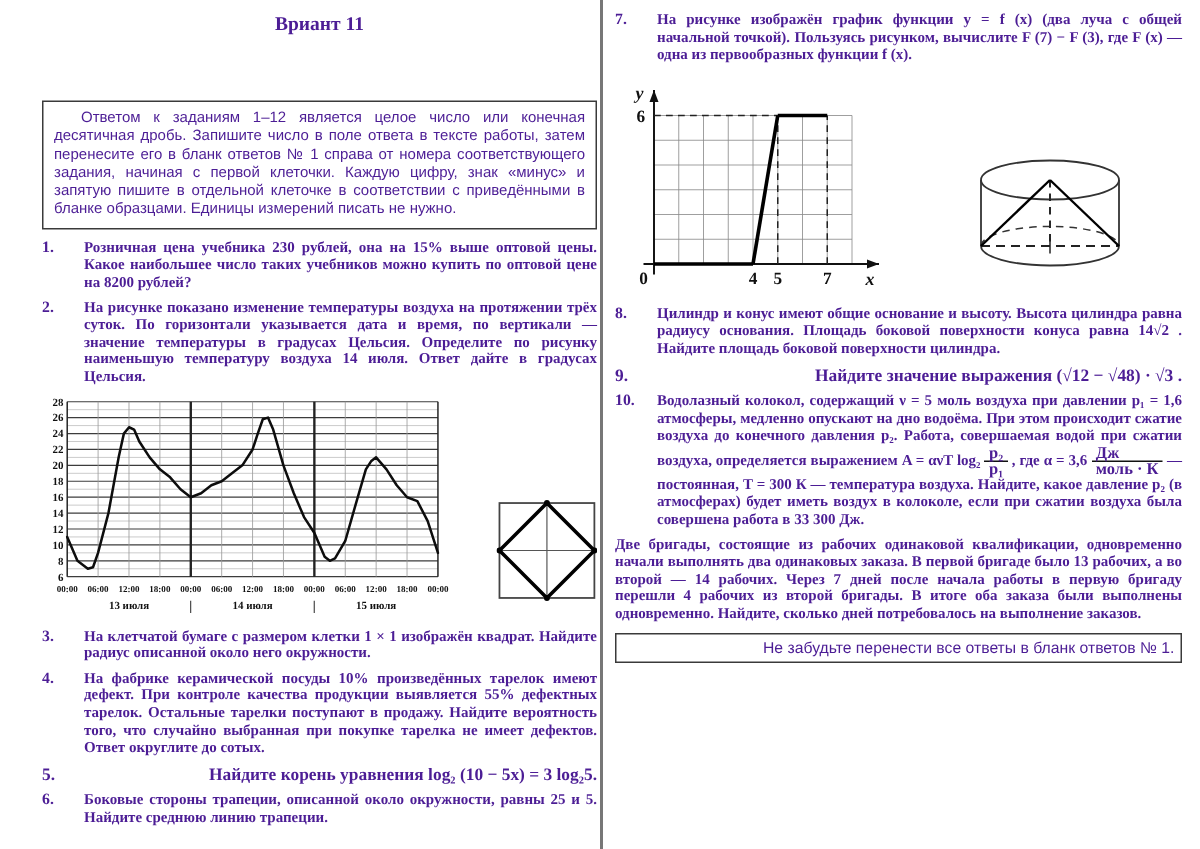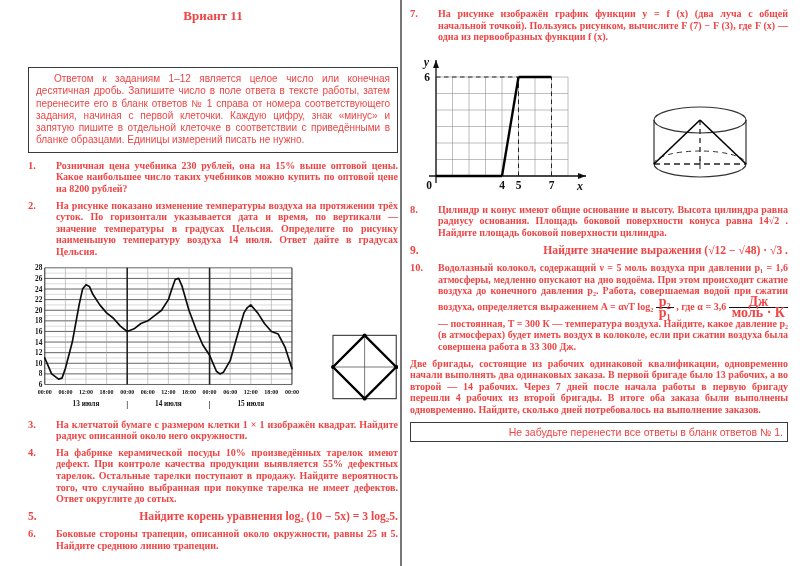--- a/index.html
+++ b/index.html
@@ -1,37 +1,37 @@
 <!DOCTYPE html>
 <html><head>
 <meta charset="utf-8">
 <style>
   html,body{margin:0;padding:0;background:#e8e8e8;}
   .page{position:relative;width:800px;height:566px;background:#ffffff;overflow:hidden;
-        font-family:"Liberation Serif",serif;color:#ef4444;}
+        font-family:"Liberation Serif",serif;color:#4c1d95;}
   .divider{position:absolute;left:400px;top:0;width:2px;height:566px;background:#777;}
   .col{position:absolute;top:8px;}
   .col-left{left:28px;width:370px;}
   .col-right{left:410px;width:378px;}
   .title{text-align:center;font-weight:bold;font-size:13px;line-height:15px;margin:0 0 6px 0;}
   .instruction-box{border:1.5px solid #3a3a3a;padding:5px 7px;margin-bottom:7px;margin-top:44px;}
   .instruction-box p{margin:0;font-family:"Liberation Sans",sans-serif;font-size:10px;
         line-height:12.3px;text-align:justify;text-indent:18px;}
   .task{display:flex;margin-bottom:5px;}
   .task-num{flex:0 0 28px;font-weight:bold;font-size:10.5px;line-height:11.6px;}
   .task-text{flex:1;font-weight:bold;font-size:10px;line-height:11.6px;text-align:justify;margin:0;}
   .big .task-text{font-size:11.6px;line-height:13.5px;text-align:right;}
   .big .task-num{font-size:11.6px;line-height:13.5px;}
   .fig-row{display:flex;align-items:flex-end;margin:2px 0 4px 0;}
   .fig-row-left{gap:14px;}
   .fig-row-right{gap:26px;margin-bottom:6px;}
   .square-fig{margin:0 0 14px 8px;}
   .footer-box{border:1.5px solid #3a3a3a;margin-top:6px;padding:3px 4px;text-align:right;
         font-family:"Liberation Sans",sans-serif;font-size:10.5px;}
-  .frac{display:inline-block;vertical-align:middle;text-align:center;font-size:14px;line-height:10px;}
+  .frac{display:inline-block;vertical-align:middle;font-size:11px;line-height:10px;}
   .frac .fnum{display:block;border-bottom:1px solid #111;padding:0 3px;}
   .frac .fden{display:block;padding:0 3px;}
   svg text{font-family:"Liberation Serif",serif;}
 </style>
 </head>
 <body>
 
 <div class="page">
   <div class="divider"></div>
 

